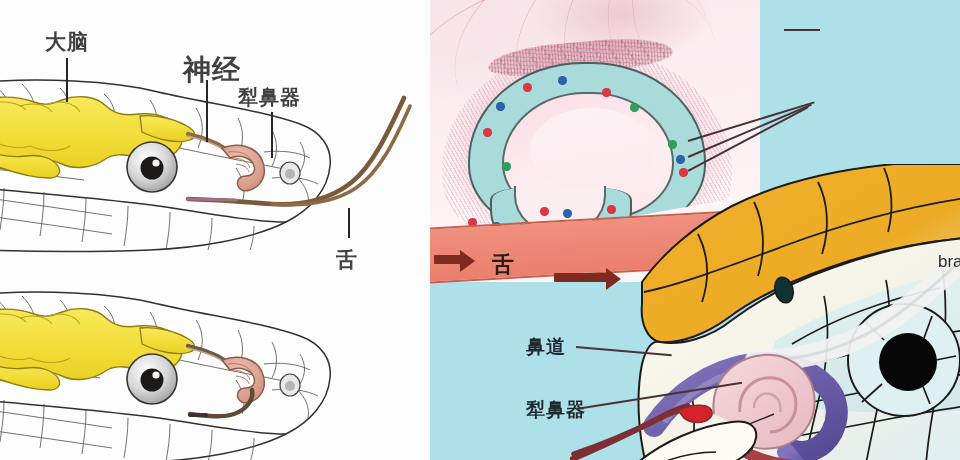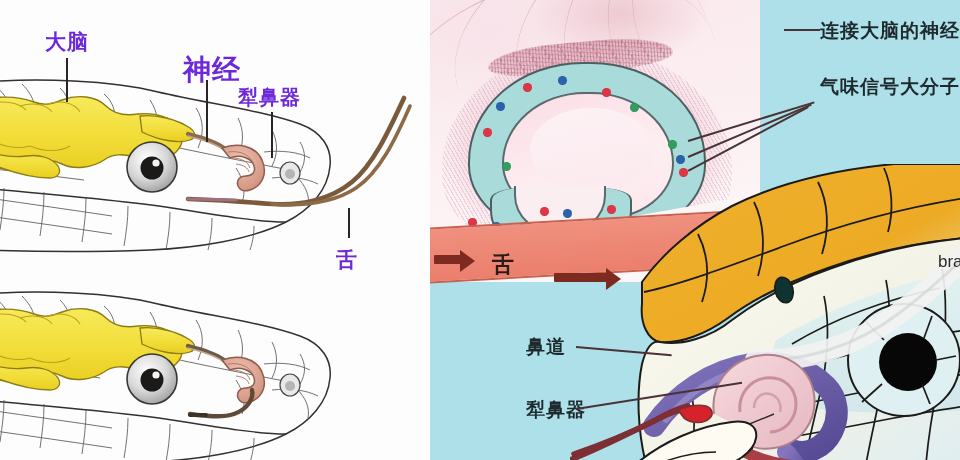--- a/index.html
+++ b/index.html
@@ -11,21 +11,21 @@
   #root { position:relative; width:960px; height:460px; }
 
   
   #left-panel {
     position:absolute; left:0; top:0; width:430px; height:460px;
     background:#fdfdfd; overflow:hidden;
   }
   .cn-label {
     position:absolute;
     font-family:Liberation Serif, serif;
-    font-weight:700; color:#6d28d9; white-space:nowrap;
+    font-weight:700; color:#404040; white-space:nowrap;
     letter-spacing:1px;
   }
   .leader { position:absolute; background:#2a2522; }
 
   
   #right-panel {
     position:absolute; left:430px; top:0; width:530px; height:460px;
     overflow:hidden; background:#ade0e9;
   }
   .cn-label-r {
@@ -479,24 +479,22 @@
 
     </svg>
 
     <svg style="position:absolute;left:140px;bottom:-6px;" width="190" height="110" viewBox="0 0 190 110">
       <path d="M0,104 C30,92 58,78 82,66 C96,58 108,52 118,50" fill="none" stroke="#7d2f33" stroke-width="5.5" stroke-linecap="round"></path>
       <path d="M4,98 C34,88 62,76 86,64 C100,57 112,52 122,52" fill="none" stroke="#7d2f33" stroke-width="5.5" stroke-linecap="round"></path>
       <path d="M108,54 C118,50 128,48 136,50 C142,52 144,58 140,62
                C134,68 122,68 114,62 Z" fill="#d6232b" stroke="#7d2f33" stroke-width="1.6"></path>
     </svg>
 
-    <div class="cn-label-r" style="left:390px;top:18px;font-size:19px;">连接大脑的神经</div>
     <div class="leader-r" style="left:354px;top:29px;width:36px;"></div>
 
-    <div class="cn-label-r" style="left:390px;top:74px;font-size:19px;">气味信号大分子</div>
     <div class="leader-r" style="left:258px;top:140px;width:132px;transform:rotate(-17deg);"></div>
     <div class="leader-r" style="left:258px;top:156px;width:134px;transform:rotate(-23deg);"></div>
     <div class="leader-r" style="left:258px;top:170px;width:136px;transform:rotate(-28deg);"></div>
 
     <div class="cn-label-r" style="left:96px;top:334px;font-size:19px;">鼻道</div>
     <div class="leader-r" style="left:146px;top:346px;width:96px;transform:rotate(5deg);"></div>
 
     <div class="cn-label-r" style="left:96px;top:397px;font-size:19px;">犁鼻器</div>
     <div class="leader-r" style="left:146px;top:408px;width:168px;transform:rotate(-9deg);"></div>
 

